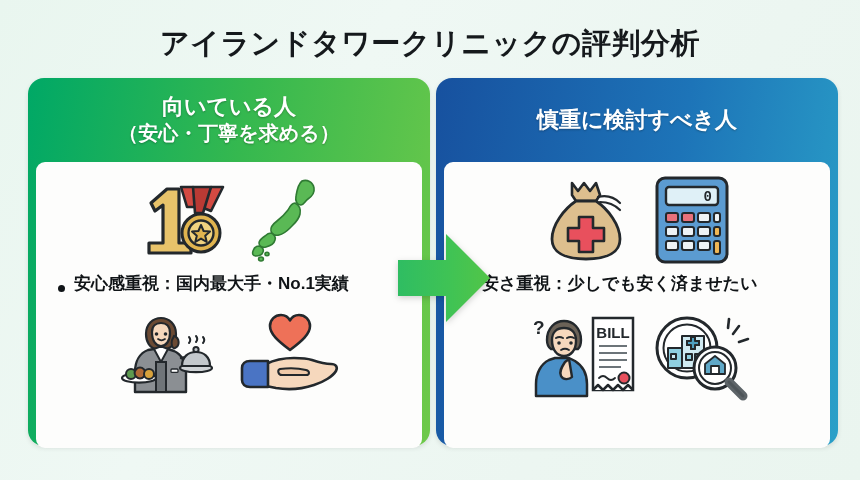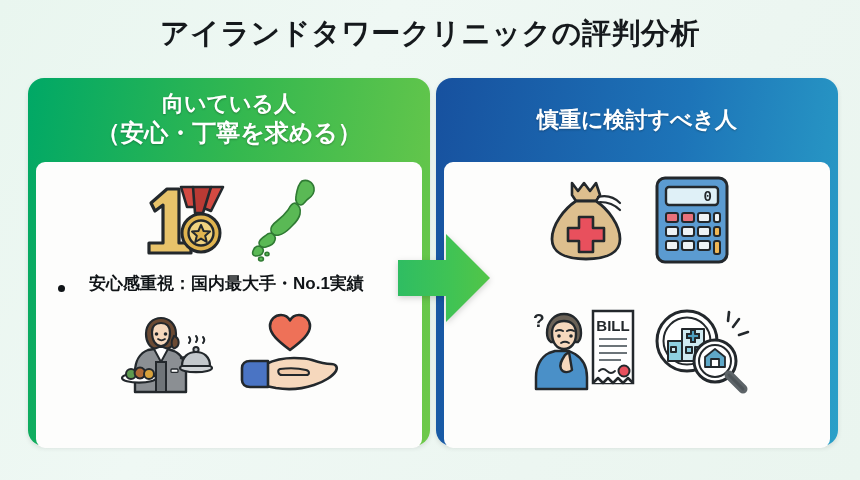--- a/index.html
+++ b/index.html
@@ -17,21 +17,21 @@
 
   #stage {
     position: absolute;
     inset: 0;
     background: linear-gradient(120deg, #e9f6ef 0%, #eff8f4 35%, #ecf6f1 70%, #eaf5ef 100%);
   }
 
   
   .title {
     position: absolute;
-    top: 14px;
+    top: 24px;
     left: 0;
     width: 860px;
     text-align: center;
     font-size: 29px;
     font-weight: bold;
     color: #15191c;
     letter-spacing: 0.5px;
     white-space: nowrap;
   }
 
@@ -58,21 +58,21 @@
     color: #ffffff;
     text-shadow: 0 1px 2px rgba(0,0,0,0.28);
   }
   .panel-head .line1 {
     font-size: 22px;
     font-weight: bold;
     line-height: 1.22;
     white-space: nowrap;
   }
   .panel-head .line2 {
-    font-size: 24px;
+    font-size: 20px;
     font-weight: bold;
     line-height: 1.28;
     white-space: nowrap;
   }
 
   .panel-body {
     height: 286px;
     background: #fdfdfc;
     border-radius: 9px;
     box-sizing: border-box;
@@ -90,21 +90,21 @@
     align-items: center;
     justify-content: center;
     gap: 22px;
     height: 96px;
   }
   .icon-pair.tight { gap: 14px; }
 
   .bullet {
     display: flex;
     align-items: center;
-    gap: 24px;
+    gap: 9px;
     padding: 4px 2px 0 10px;
     font-size: 17px;
     font-weight: bold;
     color: #101417;
     line-height: 1.38;
   }
   .dot {
     width: 7px;
     height: 7px;
     border-radius: 50%;
@@ -274,20 +274,21 @@
                 <rect x="28" y="66" width="12" height="9" rx="2" fill="#eef3f6"></rect>
                 <rect x="44" y="66" width="12" height="9" rx="2" fill="#eef3f6"></rect>
                 <rect x="60" y="66" width="6" height="13" rx="2" fill="#f0b755"></rect>
               </g>
             </svg>
           </span>
         </div>
 
         <div class="bullet">
           <span class="dot"></span>
+          <span class="bullet-text">安さ重視：少しでも安く済ませたい</span>
         </div>
       </div>
 
       <div class="row second">
         <div class="icon-pair tight">
 
           <span>
             <svg width="110" height="86" viewBox="0 0 110 86">
               <text x="8" y="22" font-family="'Liberation Sans', sans-serif" font-size="19" font-weight="bold" fill="#23282c">?</text>
               <path d="M22 28 C22 16 30 9 39 9 C48 9 56 16 56 28 C56 32 55 35 53 37 L26 37 C23 35 22 32 22 28 Z" fill="#6b6257" stroke="#23282c" stroke-width="2.4"></path>

